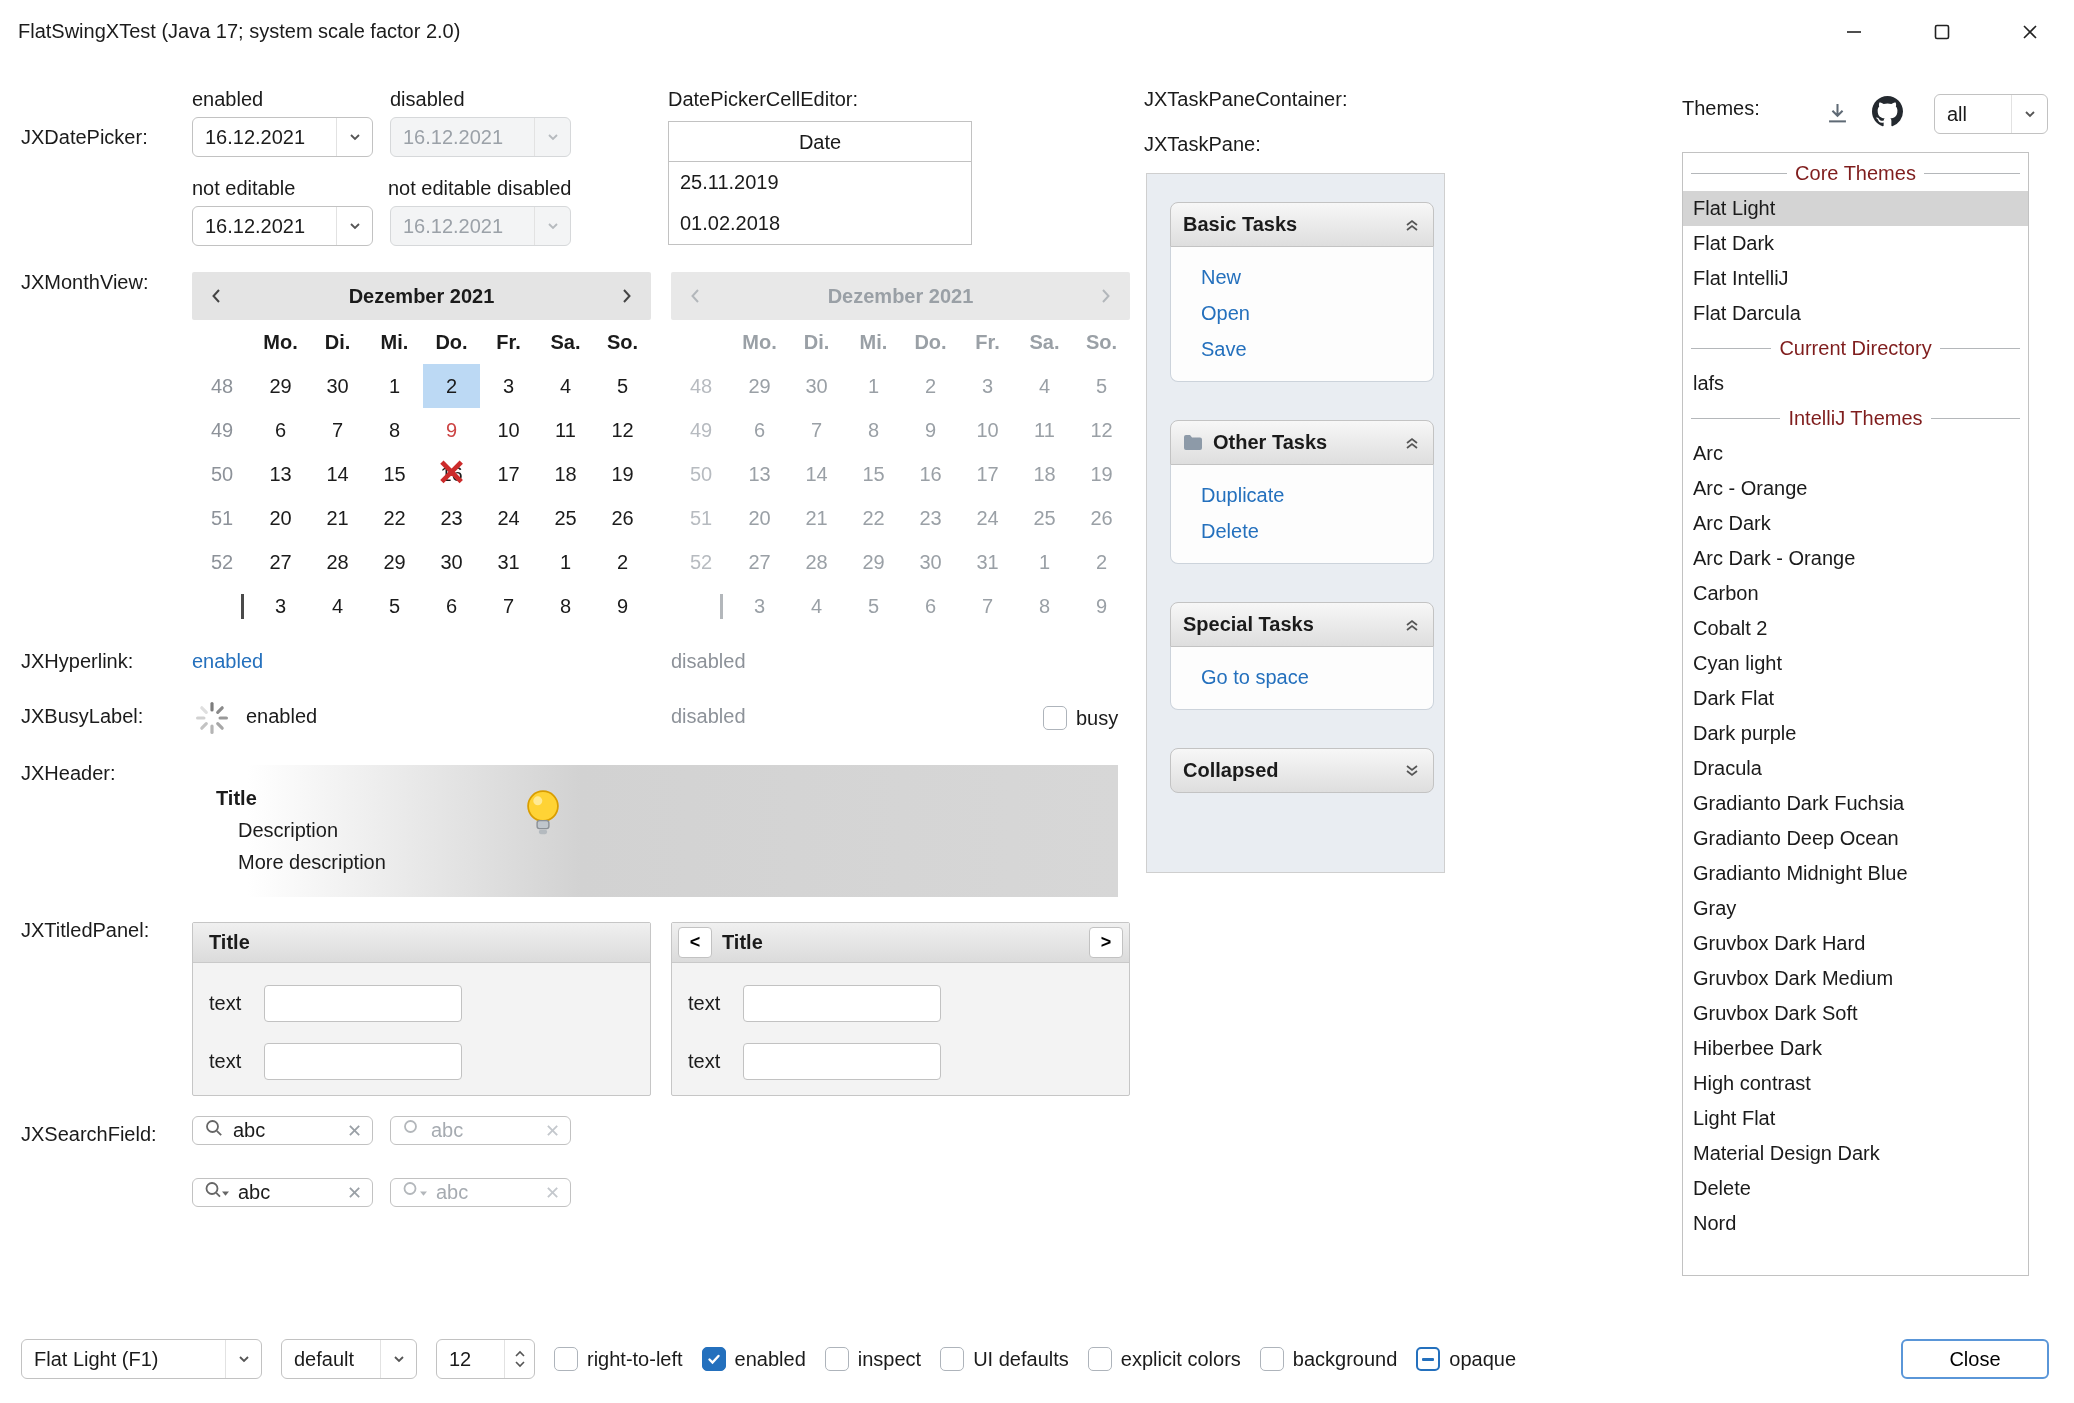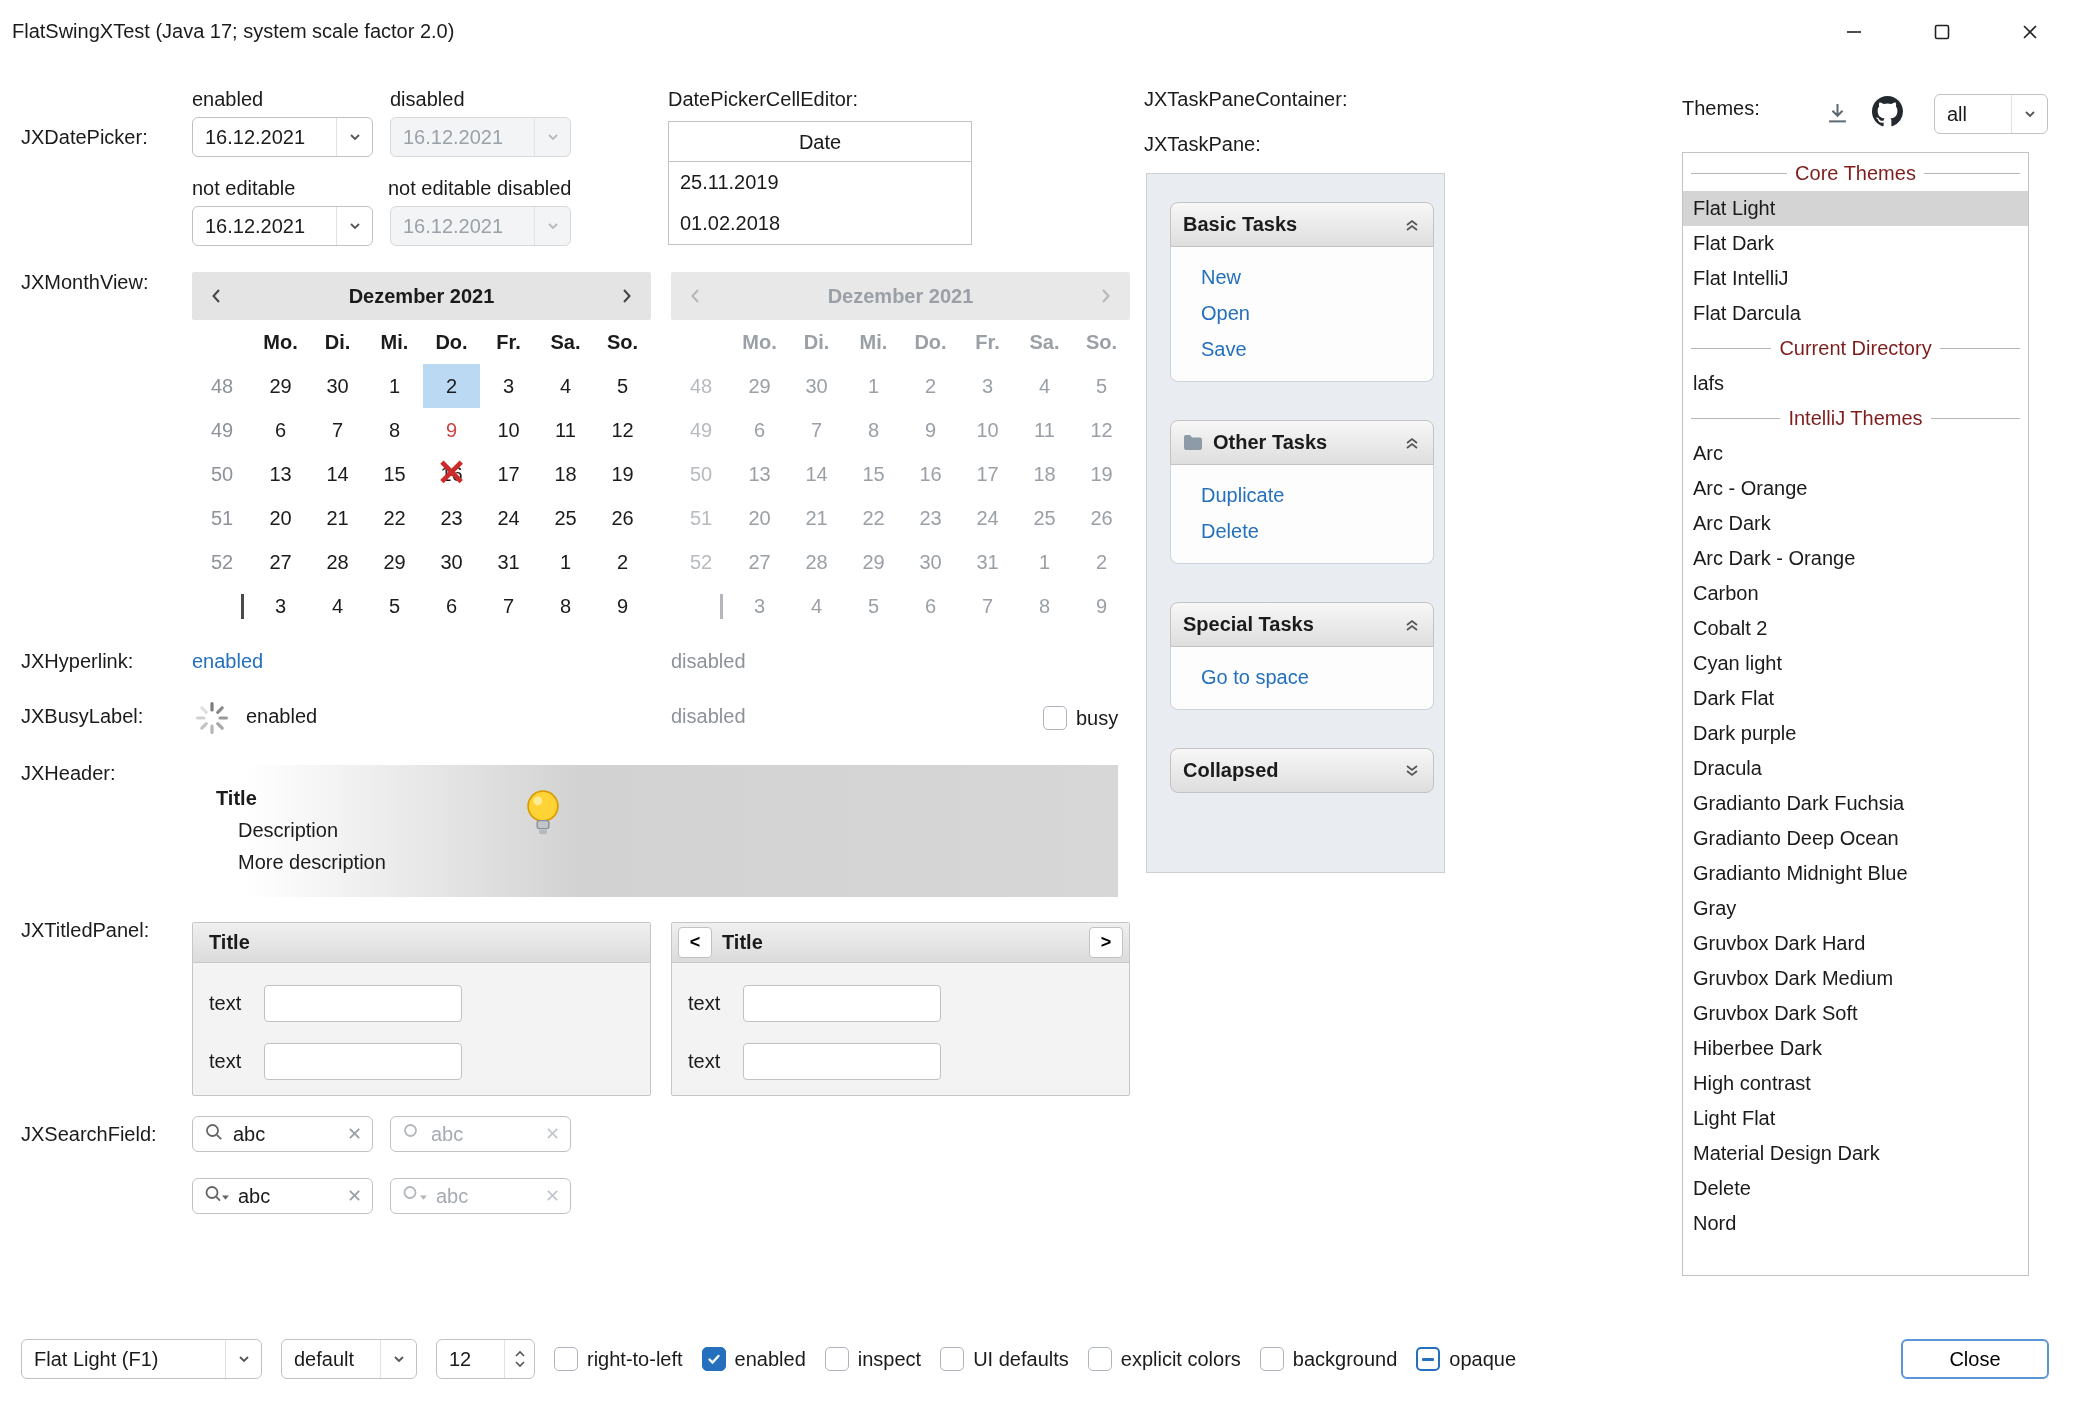--- a/index.html
+++ b/index.html
@@ -2,21 +2,21 @@
 <html style="--accent: #2470bd; --link: #2470bd; --border: #c2c2c2; --muted: #8d9299; --selection: #bcd9f4; --flag_red: #cc4444; --taskpane_bg: #e9edf2; --list_selection: #d4d4d4;"><head>
 <meta charset="utf-8">
 <style>
   *{margin:0;padding:0;box-sizing:border-box}
   html,body{width:2074px;height:1403px}
   body{font-family:"Liberation Sans",sans-serif;font-size:20px;color:#1b1b1b;background:#fff;overflow:hidden}
   #app{position:relative;width:2074px;height:1403px;background:#fff}
 
   
   .titlebar{position:relative;height:63px;display:flex;align-items:center;background:#fff}
-  .apptitle{margin-left:12px;white-space:nowrap}
+  .apptitle{margin-left:18px;white-space:nowrap}
   .winbtns{position:absolute;right:0;top:0;height:63px;display:flex}
   .winbtn{width:88px;height:63px;display:flex;align-items:center;justify-content:center;cursor:pointer}
 
   
   .rowlabel,.flabel,.plain{position:absolute;white-space:nowrap}
   .muted{color:#8d9299}
   .combo{position:absolute;height:40px;border:1px solid var(--border,#c2c2c2);border-radius:6px;background:#fff;display:flex;align-items:center;overflow:hidden;cursor:pointer}
   .combo-val{flex:1;padding-left:12px;white-space:nowrap;overflow:hidden}
   .combo-arr{width:36px;height:100%;display:flex;align-items:center;justify-content:center;border-left:1px solid #e2e2e2;flex:none}
   .combo.disabled{background:#f3f4f5;color:#9ba1a8;border-color:#d6d8da}
@@ -60,21 +60,21 @@
   .tpanel{position:absolute;width:459px;height:174px;border:1px solid #c6c6c6;background:#f3f3f3;border-radius:2px}
   .tpanel-head{height:40px;background:linear-gradient(#f0f0f0,#dbdbdb);border-bottom:1px solid #c9c9c9;display:flex;align-items:center;padding:0 6px;font-weight:bold}
   .tpanel-title{padding-left:10px;flex:1}
   .mini-btn{width:34px;height:31px;background:#fff;border:1px solid #c2c2c2;border-radius:4px;font:inherit;font-size:18px;display:flex;align-items:center;justify-content:center;cursor:pointer;flex:none}
   .tpanel-body{padding:22px 0 0 16px}
   .tpanel-row{display:flex;align-items:center;margin-bottom:21px}
   .tpanel-row .txtlbl{width:55px}
   .tinput{width:198px;height:37px;border:1px solid #c2c2c2;border-radius:4px;background:#fff;font:inherit;padding:0 8px}
 
   
-  .sfield{position:absolute;width:181px;height:36px;border:1px solid #c2c2c2;border-radius:6px;background:#fff;display:flex;align-items:center;padding:11px 10px;gap:8px}
+  .sfield{position:absolute;width:181px;height:29px;border:1px solid #c2c2c2;border-radius:6px;background:#fff;display:flex;align-items:center;padding:11px 10px;gap:8px}
   .sval{flex:1;white-space:nowrap;overflow:hidden}
   .sclear{color:#9aa0a6;font-size:18px;cursor:pointer}
   .sfield.dim .sval{color:#a6abb1}
   .sfield.dim .sclear{color:#c4c8cd}
   .sfield.dim svg *{stroke:#b3b7bb;fill:none}
   .sfield.dim svg path[fill]{fill:#b3b7bb;stroke:none}
 
   
   .tpc{position:absolute;background:var(--taskpane_bg,#e9edf2);border:1px solid #cfcfcf;padding:28px 10px 0 23px;display:flex;flex-direction:column;gap:38px}
   .pane{display:flex;flex-direction:column}

